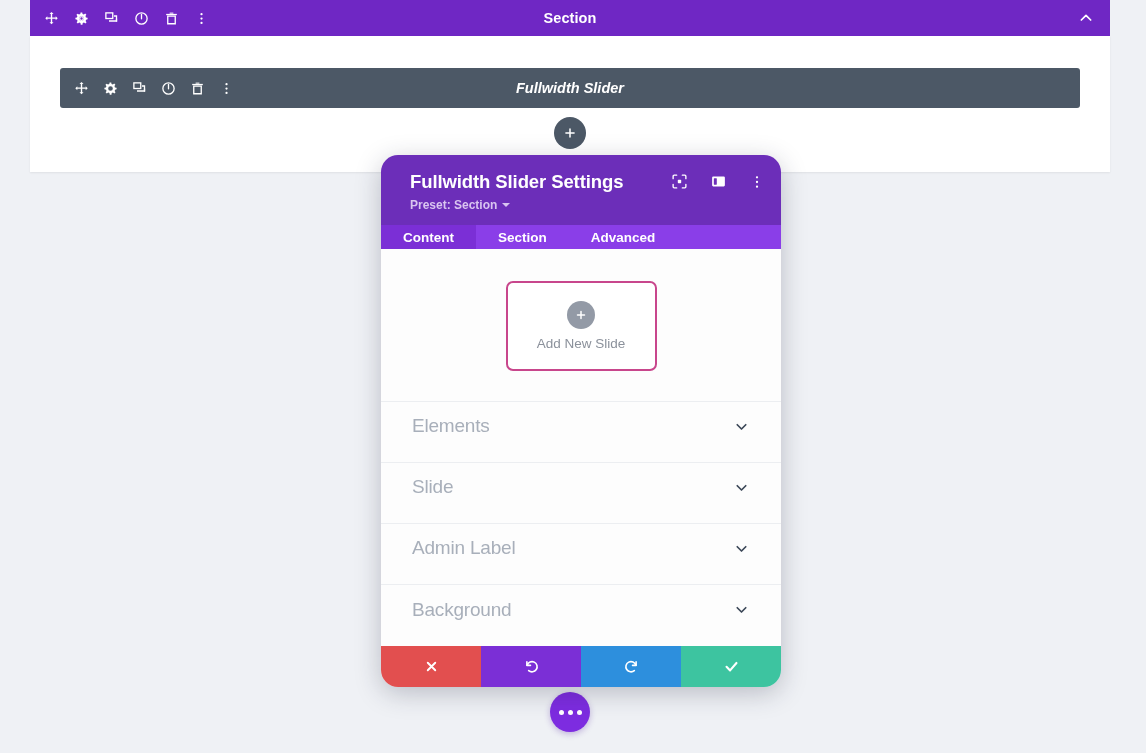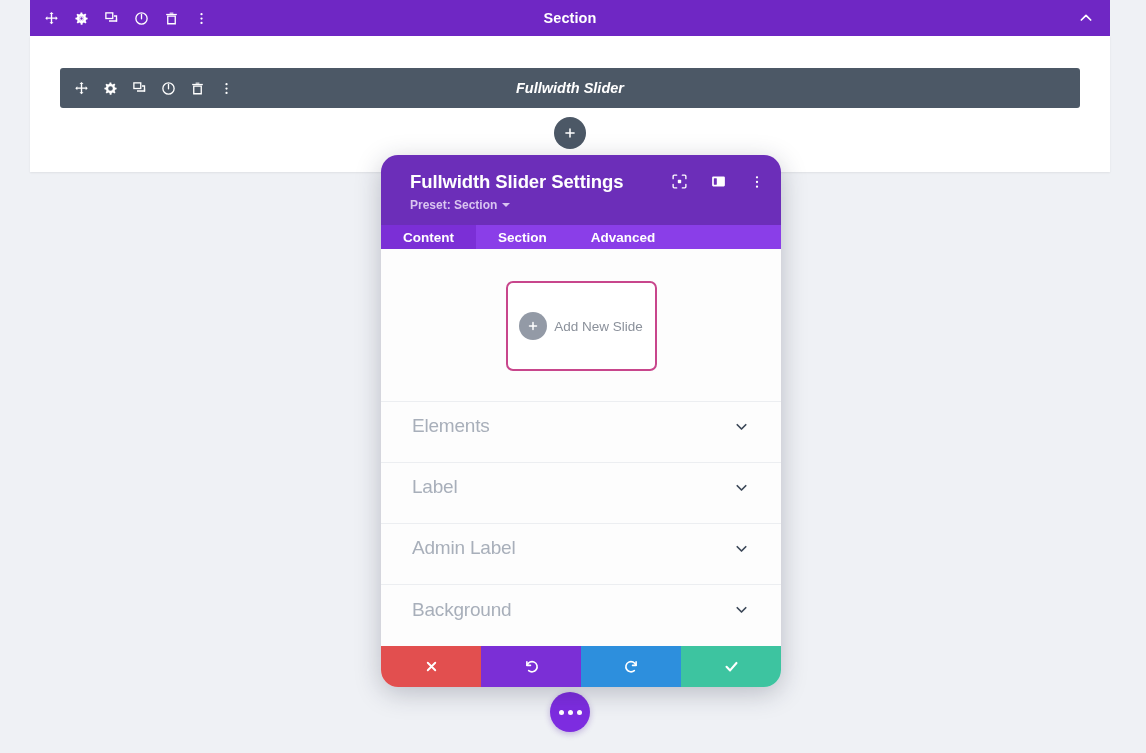--- a/index.html
+++ b/index.html
@@ -193,21 +193,21 @@
     justify-content: center;
     border-bottom: 1px solid #eceef1;
   }
   .add-slide-box {
     width: 151px;
     height: 90px;
     border: 2px solid #c8468c;
     border-radius: 7px;
     background: #ffffff;
     display: flex;
-    flex-direction: row;
+    flex-direction: column;
     align-items: center;
     justify-content: center;
     gap: 7px;
     cursor: pointer;
   }
   .add-slide-circle {
     width: 28px;
     height: 28px;
     border-radius: 50%;
     background: #939aa6;
@@ -446,21 +446,21 @@
       <div class="accordion-row">
         <span class="accordion-label">Elements</span>
         <span>
           <svg width="17" height="17" viewBox="0 0 24 24" fill="none" stroke="#3c4858" stroke-width="2.4" stroke-linecap="round" stroke-linejoin="round">
               <polyline points="6,9.5 12,15.5 18,9.5"></polyline>
             </svg>
         </span>
       </div>
 
       <div class="accordion-row">
-        <span class="accordion-label">Label</span>
+        <span class="accordion-label">Slide</span>
         <span>
           <svg width="17" height="17" viewBox="0 0 24 24" fill="none" stroke="#3c4858" stroke-width="2.4" stroke-linecap="round" stroke-linejoin="round">
               <polyline points="6,9.5 12,15.5 18,9.5"></polyline>
             </svg>
         </span>
       </div>
 
       <div class="accordion-row">
         <span class="accordion-label">Admin Label</span>
         <span>

